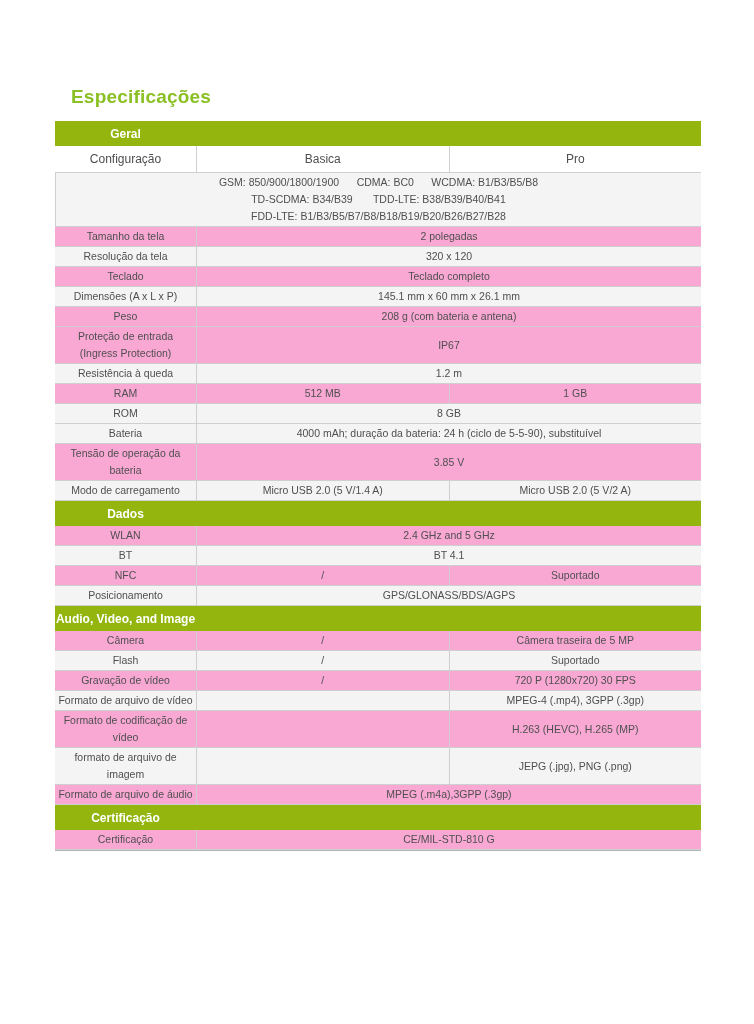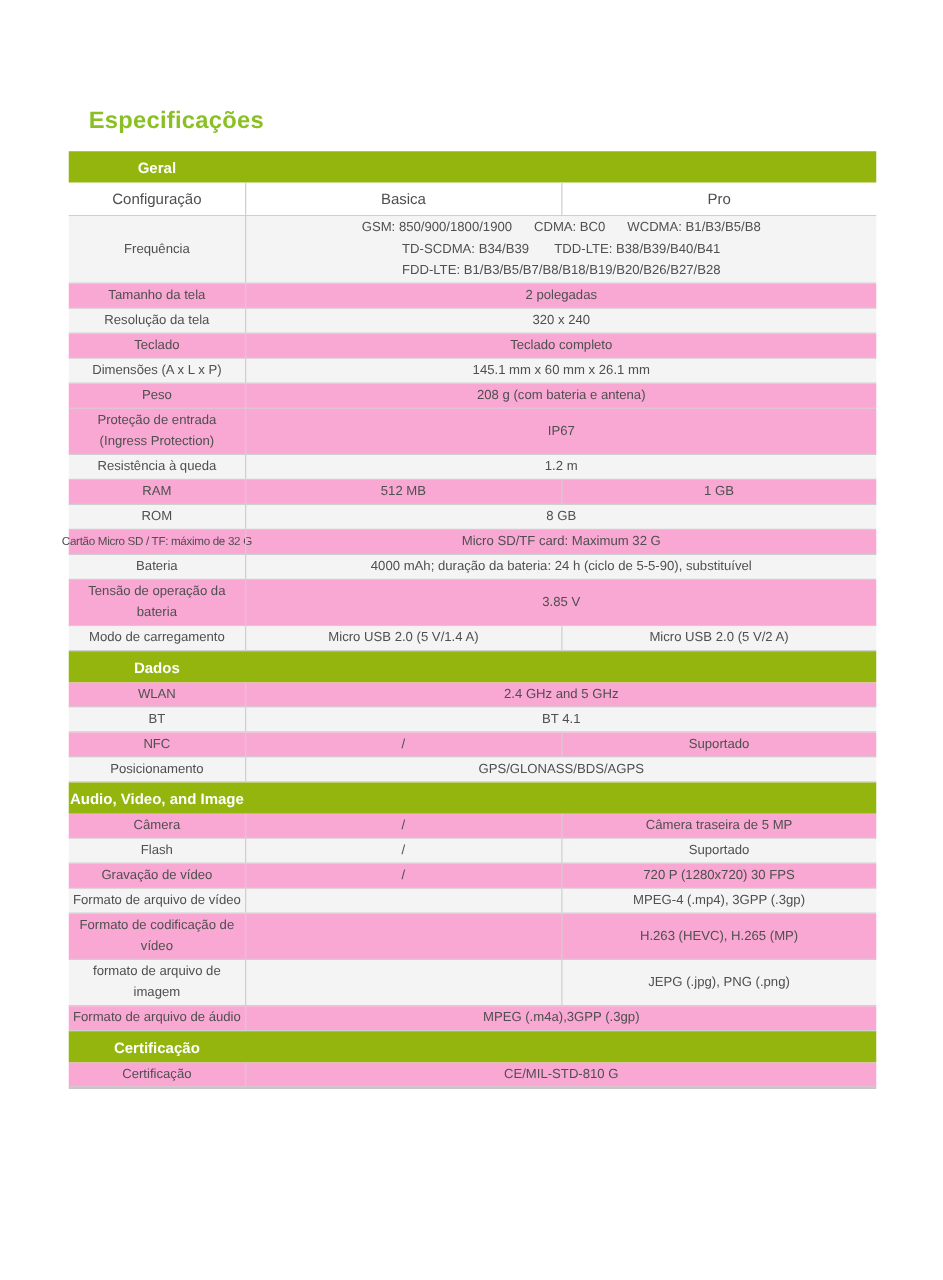--- a/index.html
+++ b/index.html
@@ -65,43 +65,40 @@
   <div class="spec-table" id="table-root">
       <div class="section-bar">
         <div class="section-bar-label">Geral</div>
       </div>
       <div class="col-head">
         <div class="hc hc1">Configuração</div>
         <div class="hc hc2">Basica</div>
         <div class="hc hc3">Pro</div>
       </div>
       <div class="row shaded">
-        <div class="cell label">
-          <div class="line">Frequência</div>
-        </div>
         <div class="cell val">
           <div class="line">GSM: 850/900/1800/1900      CDMA: BC0      WCDMA: B1/B3/B5/B8</div>
           <div class="line">TD-SCDMA: B34/B39       TDD-LTE: B38/B39/B40/B41</div>
           <div class="line">FDD-LTE: B1/B3/B5/B7/B8/B18/B19/B20/B26/B27/B28</div>
         </div>
       </div>
       <div class="row">
         <div class="cell label">
           <div class="line">Tamanho da tela</div>
         </div>
         <div class="cell val">
           <div class="line">2 polegadas</div>
         </div>
       </div>
       <div class="row shaded">
         <div class="cell label">
           <div class="line">Resolução da tela</div>
         </div>
         <div class="cell val">
-          <div class="line">320 x 240</div>
+          <div class="line">320 x 120</div>
         </div>
       </div>
       <div class="row">
         <div class="cell label">
           <div class="line">Teclado</div>
         </div>
         <div class="cell val">
           <div class="line">Teclado completo</div>
         </div>
       </div>
@@ -148,28 +145,20 @@
         <div class="cell val">
           <div class="line">1 GB</div>
         </div>
       </div>
       <div class="row shaded">
         <div class="cell label">
           <div class="line">ROM</div>
         </div>
         <div class="cell val">
           <div class="line">8 GB</div>
-        </div>
-      </div>
-      <div class="row">
-        <div class="cell label condensed">
-          <div class="line">Cartão Micro SD / TF: máximo de 32 G</div>
-        </div>
-        <div class="cell val">
-          <div class="line">Micro SD/TF card: Maximum 32 G</div>
         </div>
       </div>
       <div class="row shaded">
         <div class="cell label">
           <div class="line">Bateria</div>
         </div>
         <div class="cell val">
           <div class="line">4000 mAh; duração da bateria: 24 h (ciclo de 5-5-90), substituível</div>
         </div>
       </div>

